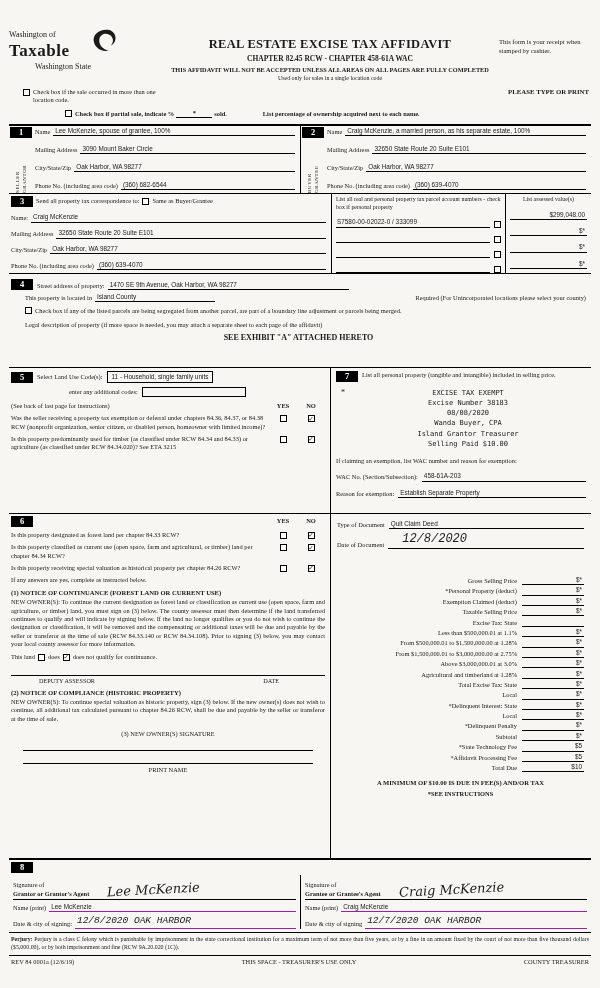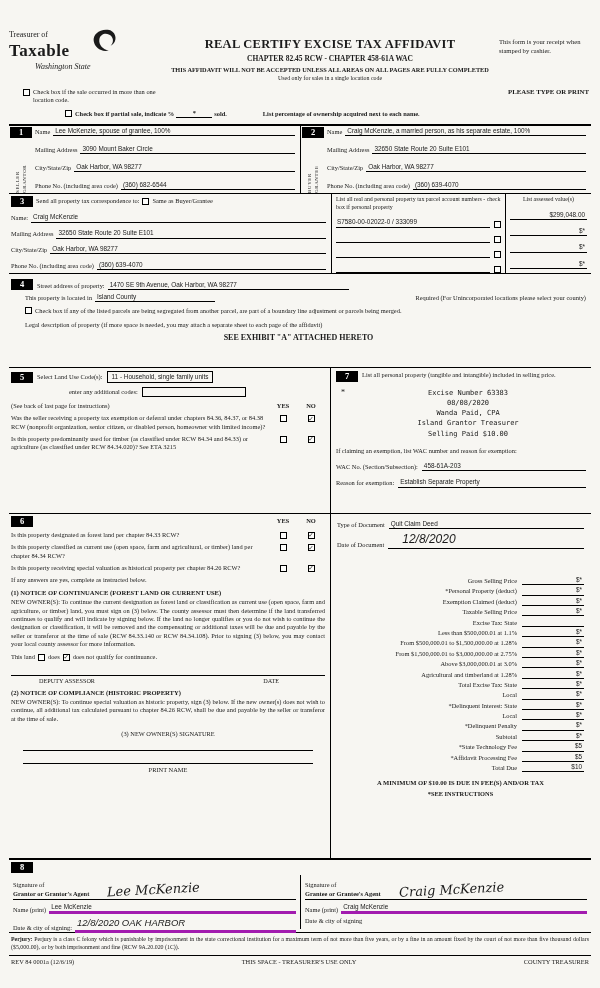--- a/index.html
+++ b/index.html
@@ -1,31 +1,31 @@
 <!DOCTYPE html>
 <html><head>
 <meta charset="utf-8">
 <style>
   *{margin:0;padding:0;box-sizing:border-box;}
   html,body{margin:0;padding:0;}
   body{width:600px;background:#e9e8e4;font-family:"Liberation Serif",serif;color:#1a1a1a;}
   .page{width:600px;height:988px;background:#f7f6f2;padding:30px 9px 0 9px;position:relative;font-size:6.4px;line-height:1.3;overflow:hidden;}
   .bold{font-weight:bold;}
   .sans{font-family:"Liberation Sans",sans-serif;}
-  .hand{font-family:Liberation Sans, sans-serif;font-style:italic;}
+  .hand{font-family:Liberation Mono, monospace;font-style:italic;}
   .cb{display:inline-flex;align-items:center;justify-content:center;width:7px;height:7px;border:1px solid #000;background:#fdfdfb;font-size:6.5px;line-height:1;flex:none;vertical-align:-1px;}
   .secnum{display:inline-block;background:#000;color:#fff;font-weight:bold;min-width:22px;height:11px;text-align:center;font-size:8.5px;line-height:11px;flex:none;}
-  .uv{border-bottom:3px solid #a21caf;}
+  .uv{border-bottom:1px solid #a21caf;}
   
   .header{display:flex;height:56px;}
   .logo{position:relative;width:152px;flex:none;}
   .swoosh{position:absolute;left:80px;top:-3px;}
   .logo-dept{font-size:8px;}
   .logo-name{font-size:17px;font-weight:bold;letter-spacing:.5px;}
-  .logo-sub{font-size:8px;font-style:italic;margin-left:26px;}
+  .logo-sub{font-size:8px;margin-left:26px;}
   .title-block{flex:1;text-align:center;padding-top:6px;}
   .form-title{font-size:12.5px;font-weight:bold;letter-spacing:.3px;}
   .form-chapter{font-size:7.5px;font-weight:bold;margin-top:2px;text-align:center;}
   .form-warning{font-size:6.3px;font-weight:bold;margin-top:2px;}
   .form-single{font-size:5.9px;margin-top:1px;}
   .receipt-note{width:92px;flex:none;font-size:6.6px;padding-top:8px;}
   
   .subhead{height:38px;padding-top:2px;}
   .sub-row1{display:flex;align-items:flex-start;}
   .sub-row1 .cb{margin:1px 3px 0 14px;}
@@ -134,26 +134,26 @@
 </head>
 <body>
 
 <div class="page">
 
   <div class="header">
     <div class="logo">
       <svg class="swoosh" width="32" height="30" viewBox="0 0 34 30">
         <path d="M20 2 C11 1 4 7 5 14 C6 21 13 26 21 24 C15 23 10 18 11 12 C12 7 17 5 21 7 C26 9 27 15 23 19 C29 16 30 8 25 4 C23.5 2.8 22 2.2 20 2 Z" fill="#1a1a1a"></path>
       </svg>
-      <div class="logo-dept">Treasurer of</div>
+      <div class="logo-dept">Washington of</div>
       <div class="logo-name">Taxable</div>
       <div class="logo-sub">Washington State</div>
     </div>
     <div class="title-block">
-      <div class="form-title">REAL CERTIFY EXCISE TAX AFFIDAVIT</div>
+      <div class="form-title">REAL ESTATE EXCISE TAX AFFIDAVIT</div>
       <div class="form-chapter">CHAPTER 82.45 RCW - CHAPTER 458-61A WAC</div>
       <div class="form-warning">THIS AFFIDAVIT WILL NOT BE ACCEPTED UNLESS ALL AREAS ON ALL PAGES ARE FULLY COMPLETED</div>
       <div class="form-single">Used only for sales in a single location code</div>
     </div>
     <div class="receipt-note">This form is your receipt when stamped by cashier.</div>
   </div>
 
   <div class="subhead">
     <div class="sub-row1">
       <span class="cb"></span>
@@ -345,23 +345,24 @@
         </div>
       </div>
       <div class="col7">
         <div class="s7-head">
           <span class="secnum">7</span>
           <span>List all personal property (tangible and intangible) included in selling price.</span>
         </div>
         <div class="stamp">
           <span class="stamp-star">*</span>
           <span class="stamp-lines">
-            <span style="display:block">Excise Number 63383</span>
+            <span style="display:block">EXCISE TAX EXEMPT</span>
+            <span style="display:block">Excise Number 38183</span>
             <span style="display:block">08/08/2020</span>
-            <span style="display:block">Wanda Paid, CPA</span>
+            <span style="display:block">Wanda Buyer, CPA</span>
             <span style="display:block">Island Grantor Treasurer</span>
             <span style="display:block">Selling Paid $10.00</span>
           </span>
         </div>
         <div class="exemption-note">If claiming an exemption, list WAC number and reason for exemption:</div>
         <div class="wline">
           <span class="flabel">WAC No. (Section/Subsection):</span>
           <span class="fval">458-61A-203</span>
         </div>
         <div class="wline">
@@ -550,20 +551,21 @@
               <span class="bold">Grantee or Grantee's Agent</span>
             </span>
             <span class="scrawl">Craig McKenzie</span>
           </div>
           <div class="meta-row">
             <span class="flabel">Name (print)</span>
             <span class="uv sans metaval">Craig McKenzie</span>
           </div>
           <div class="meta-row">
             <span class="flabel">Date &amp; city of signing</span>
+            <span class="uv hand metaval">12/7/2020  OAK HARBOR</span>
           </div>
         </div>
       </div>
     </div>
 
   </div>
 
   <div class="perjury">
     <span class="bold">Perjury:</span>
     <span>Perjury is a class C felony which is punishable by imprisonment in the state correctional institution for a maximum term of not more than five years, or by a fine in an amount fixed by the court of not more than five thousand dollars ($5,000.00), or by both imprisonment and fine (RCW 9A.20.020 (1C)).</span>

